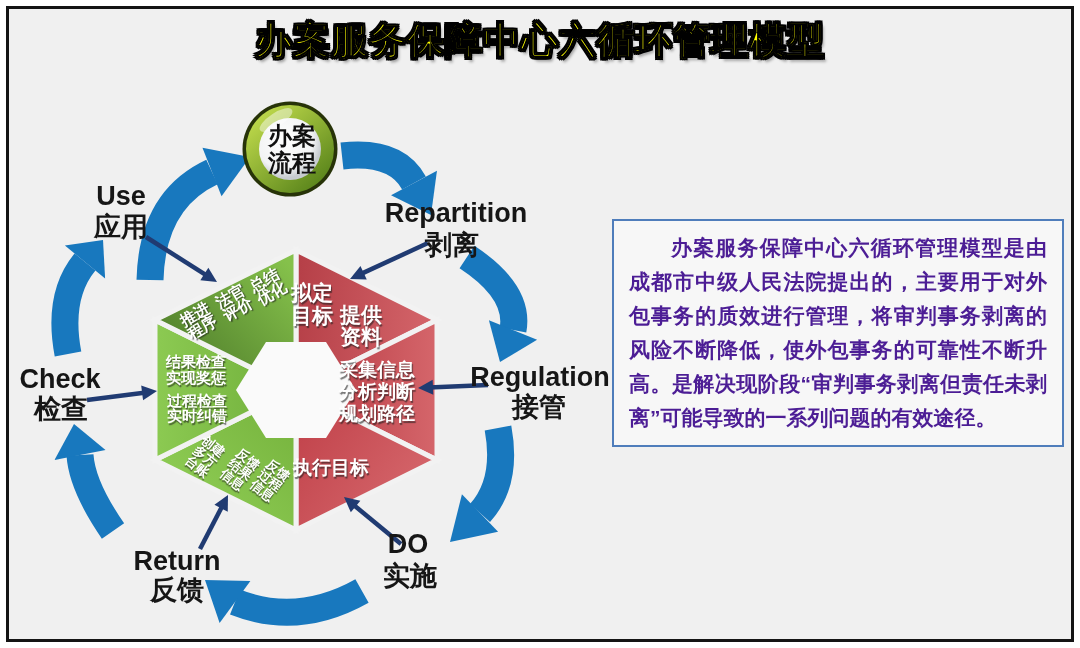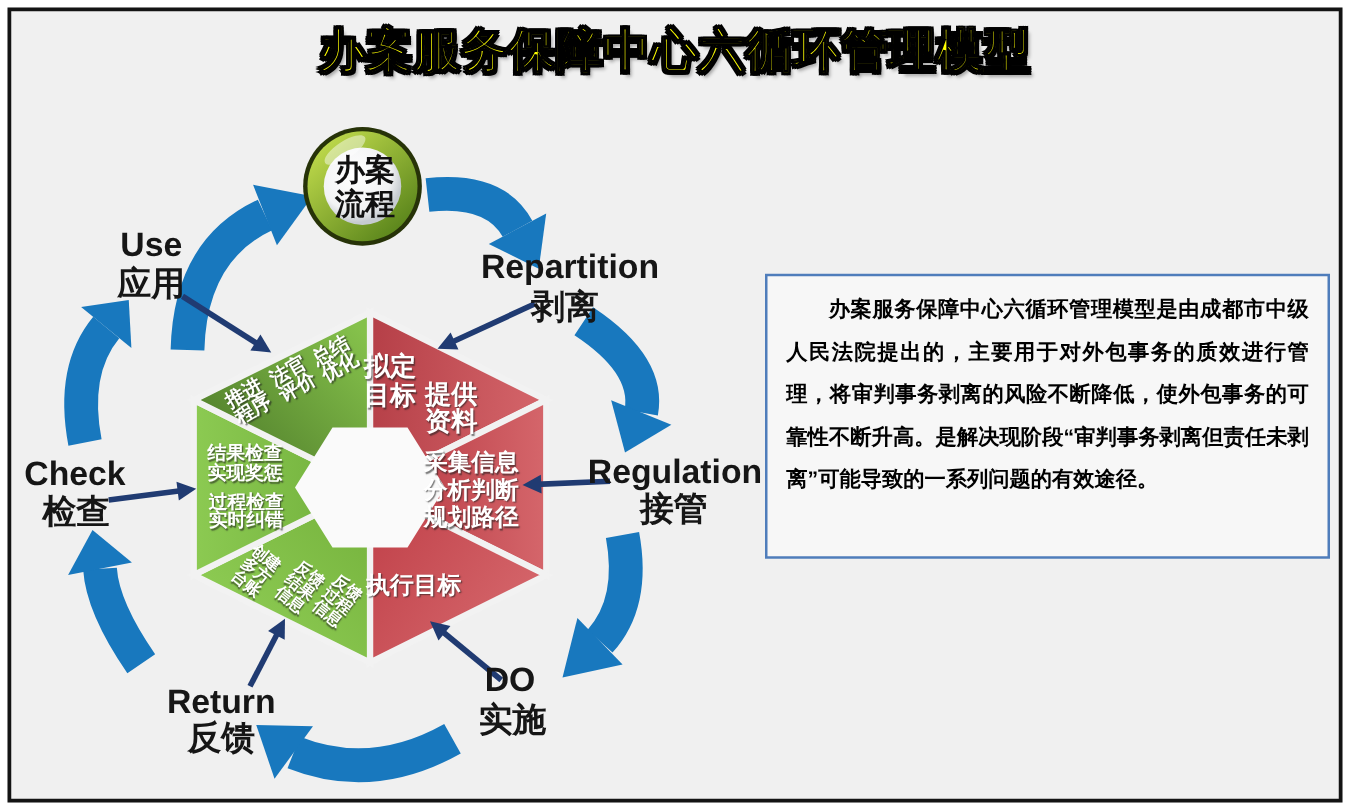--- a/index.html
+++ b/index.html
@@ -15,21 +15,21 @@
                      3px 4px 3px rgba(0,0,0,.35);}
   svg{position:absolute;left:0;top:0;}
   svg text{font-family:"Liberation Sans","DejaVu Sans",sans-serif;}
   .wtxt{fill:#ffffff;font-weight:bold;text-anchor:middle;
         text-shadow:1px 1.5px 1px rgba(30,30,30,.6);}
   .lbl{fill:#161616;font-weight:bold;text-anchor:middle;}
   .badge-txt{fill:#101010;font-weight:bold;text-anchor:middle;font-size:24px;}
   .desc-box{position:absolute;left:612px;top:219px;width:452px;height:228px;
             box-sizing:border-box;border:2.5px solid #4f7dbb;background:#f7f7f7;
             padding:10px 15px;}
-  .desc-box p{margin:0;font-size:17px;font-weight:bold;color:#000000;
+  .desc-box p{margin:0;font-size:21px;font-weight:bold;color:#4c1d95;
               line-height:34px;text-indent:2em;text-align:justify;}
 </style>
 </head>
 <body>
 
 <div class="page">
   <div class="frame"></div>
 
   <div class="title">办案服务保障中心六循环管理模型</div>
 

